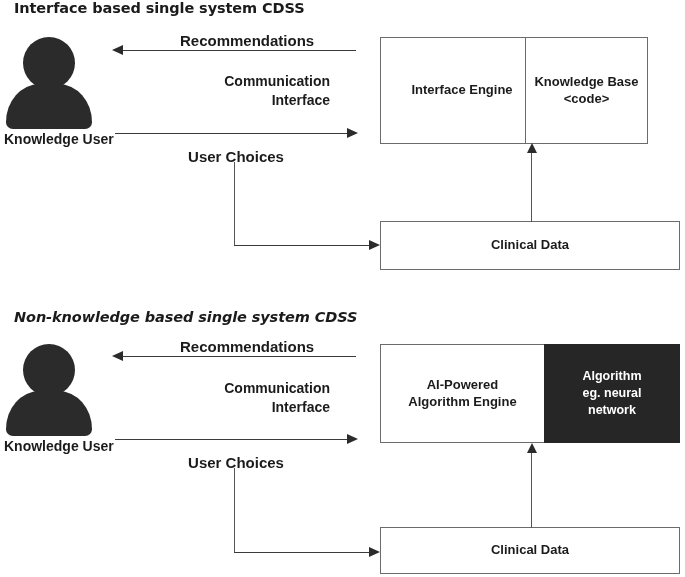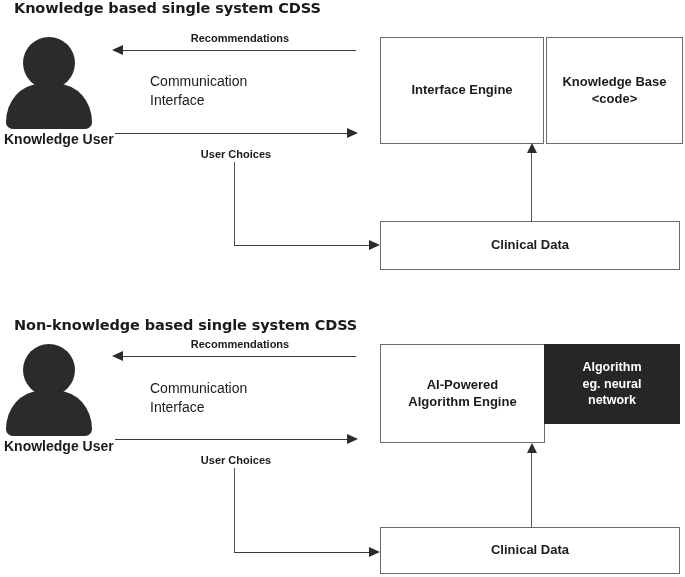--- a/index.html
+++ b/index.html
@@ -92,32 +92,32 @@
     border-bottom: 5px solid transparent;
     border-left: 11px solid #2b2b2b;
   }
   .arrow-up {
     border-left: 5px solid transparent;
     border-right: 5px solid transparent;
     border-bottom: 10px solid #2b2b2b;
   }
   .edge-label {
     position: absolute;
-    font-size: 11px;
+    font-size: 15px;
     font-weight: bold;
     color: #1b1b1b;
     white-space: nowrap;
     text-align: center;
   }
   .center-label {
     position: absolute;
     font-size: 14px;
-    font-weight: normal;
-    color: #1b1b1b;
-    text-align: left;
+    font-weight: bold;
+    color: #1b1b1b;
+    text-align: right;
     line-height: 1.35;
     white-space: nowrap;
   }
   
   .box {
     position: absolute;
     box-sizing: border-box;
     border: 1.6px solid #6b6b6b;
     background: #ffffff;
     display: flex;
@@ -142,21 +142,21 @@
     line-height: 1.35;
   }
 </style>
 </head>
 <body>
 
 <div id="page">
 
   <div class="diagram" style="top:0px;height:290px;">
 
-    <div class="diagram-title" style="top:0px;">Knowledge based single system CDSS</div>
+    <div class="diagram-title" style="top:0px;">Interface based single system CDSS</div>
 
     <div class="person" style="left:6px; top:37px;">
       <div class="head"></div>
       <div class="body"></div>
     </div>
     <div class="person-label" style="left:4px; top:131px;">Knowledge User</div>
 
     <div class="edge-label" style="left:180px; top:32px; width:120px;">Recommendations</div>
     <div class="hline" style="left:120px; top:50px; width:236px;"></div>
     <div class="arrowhead arrow-left" style="left:112px; top:45px;"></div>
@@ -170,37 +170,37 @@
     <div class="arrowhead arrow-right" style="left:347px; top:128px;"></div>
     <div class="edge-label" style="left:188px; top:148px; width:96px;">User Choices</div>
 
     <div class="vline" style="left:234px; top:162px; height:84px;"></div>
     <div class="hline" style="left:234px; top:245px; width:137px;"></div>
     <div class="arrowhead arrow-right" style="left:369px; top:240px;"></div>
 
     <div class="box" style="left:380px; top:37px; width:164px; height:107px;">
       <div class="box-text">Interface Engine</div>
     </div>
-    <div class="box" style="left:546px; top:37px; width:137px; height:107px;">
+    <div class="box" style="left:525px; top:37px; width:123px; height:107px;">
       <div class="box-text">Knowledge Base
 &lt;code&gt;</div>
     </div>
 
     <div class="box" style="left:380px; top:221px; width:300px; height:49px;">
       <div class="box-text">Clinical Data</div>
     </div>
 
     <div class="vline" style="left:531px; top:152px; height:70px;"></div>
     <div class="arrowhead arrow-up" style="left:527px; top:143px;"></div>
 
   </div>
 
   <div class="diagram" style="top:305px;height:272px;">
 
-    <div class="diagram-title" style="top:12px;">Non-knowledge based single system CDSS</div>
+    <div class="diagram-title" style="top:4px;font-style:italic;">Non-knowledge based single system CDSS</div>
 
     <div class="person" style="left:6px; top:39px;">
       <div class="head"></div>
       <div class="body"></div>
     </div>
     <div class="person-label" style="left:4px; top:133px;">Knowledge User</div>
 
     <div class="edge-label" style="left:180px; top:33px; width:120px;">Recommendations</div>
     <div class="hline" style="left:120px; top:51px; width:236px;"></div>
     <div class="arrowhead arrow-left" style="left:112px; top:46px;"></div>
@@ -215,21 +215,21 @@
     <div class="edge-label" style="left:188px; top:149px; width:96px;">User Choices</div>
 
     <div class="vline" style="left:234px; top:163px; height:85px;"></div>
     <div class="hline" style="left:234px; top:247px; width:137px;"></div>
     <div class="arrowhead arrow-right" style="left:369px; top:242px;"></div>
 
     <div class="box" style="left:380px; top:39px; width:165px; height:99px;">
       <div class="box-text">AI-Powered
 Algorithm Engine</div>
     </div>
-    <div class="box box-dark" style="left:544px; top:39px; width:136px; height:80px;">
+    <div class="box box-dark" style="left:544px; top:39px; width:136px; height:99px;">
       <div class="box-text">Algorithm
 eg. neural
 network</div>
     </div>
 
     <div class="box" style="left:380px; top:222px; width:300px; height:47px;">
       <div class="box-text">Clinical Data</div>
     </div>
 
     <div class="vline" style="left:531px; top:147px; height:76px;"></div>

